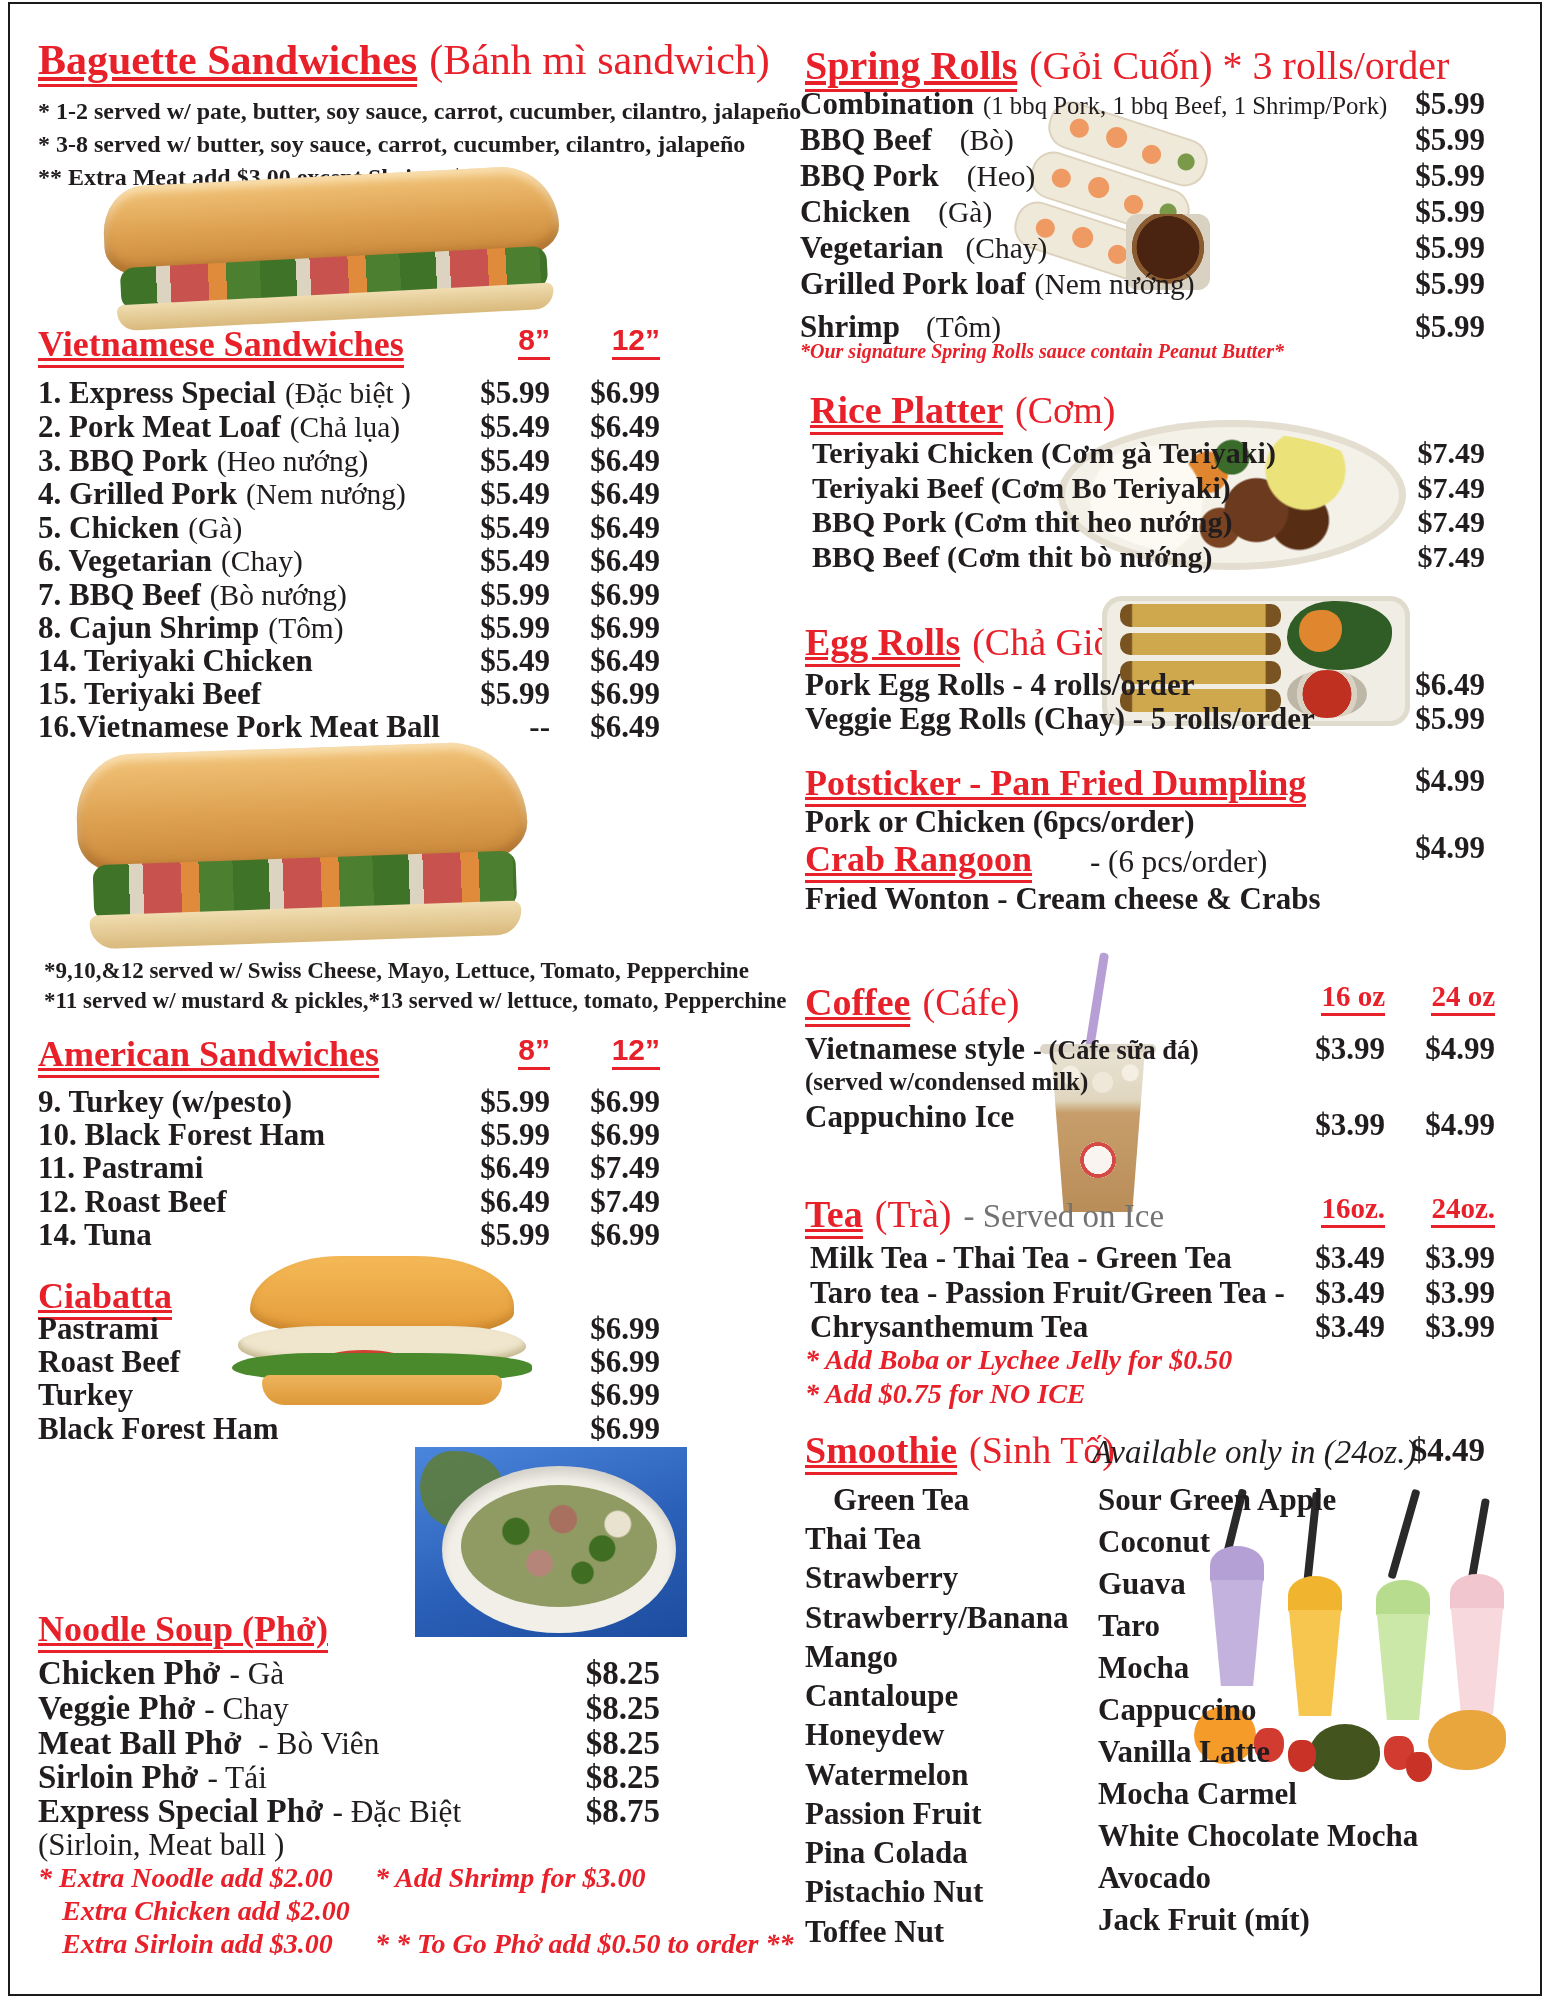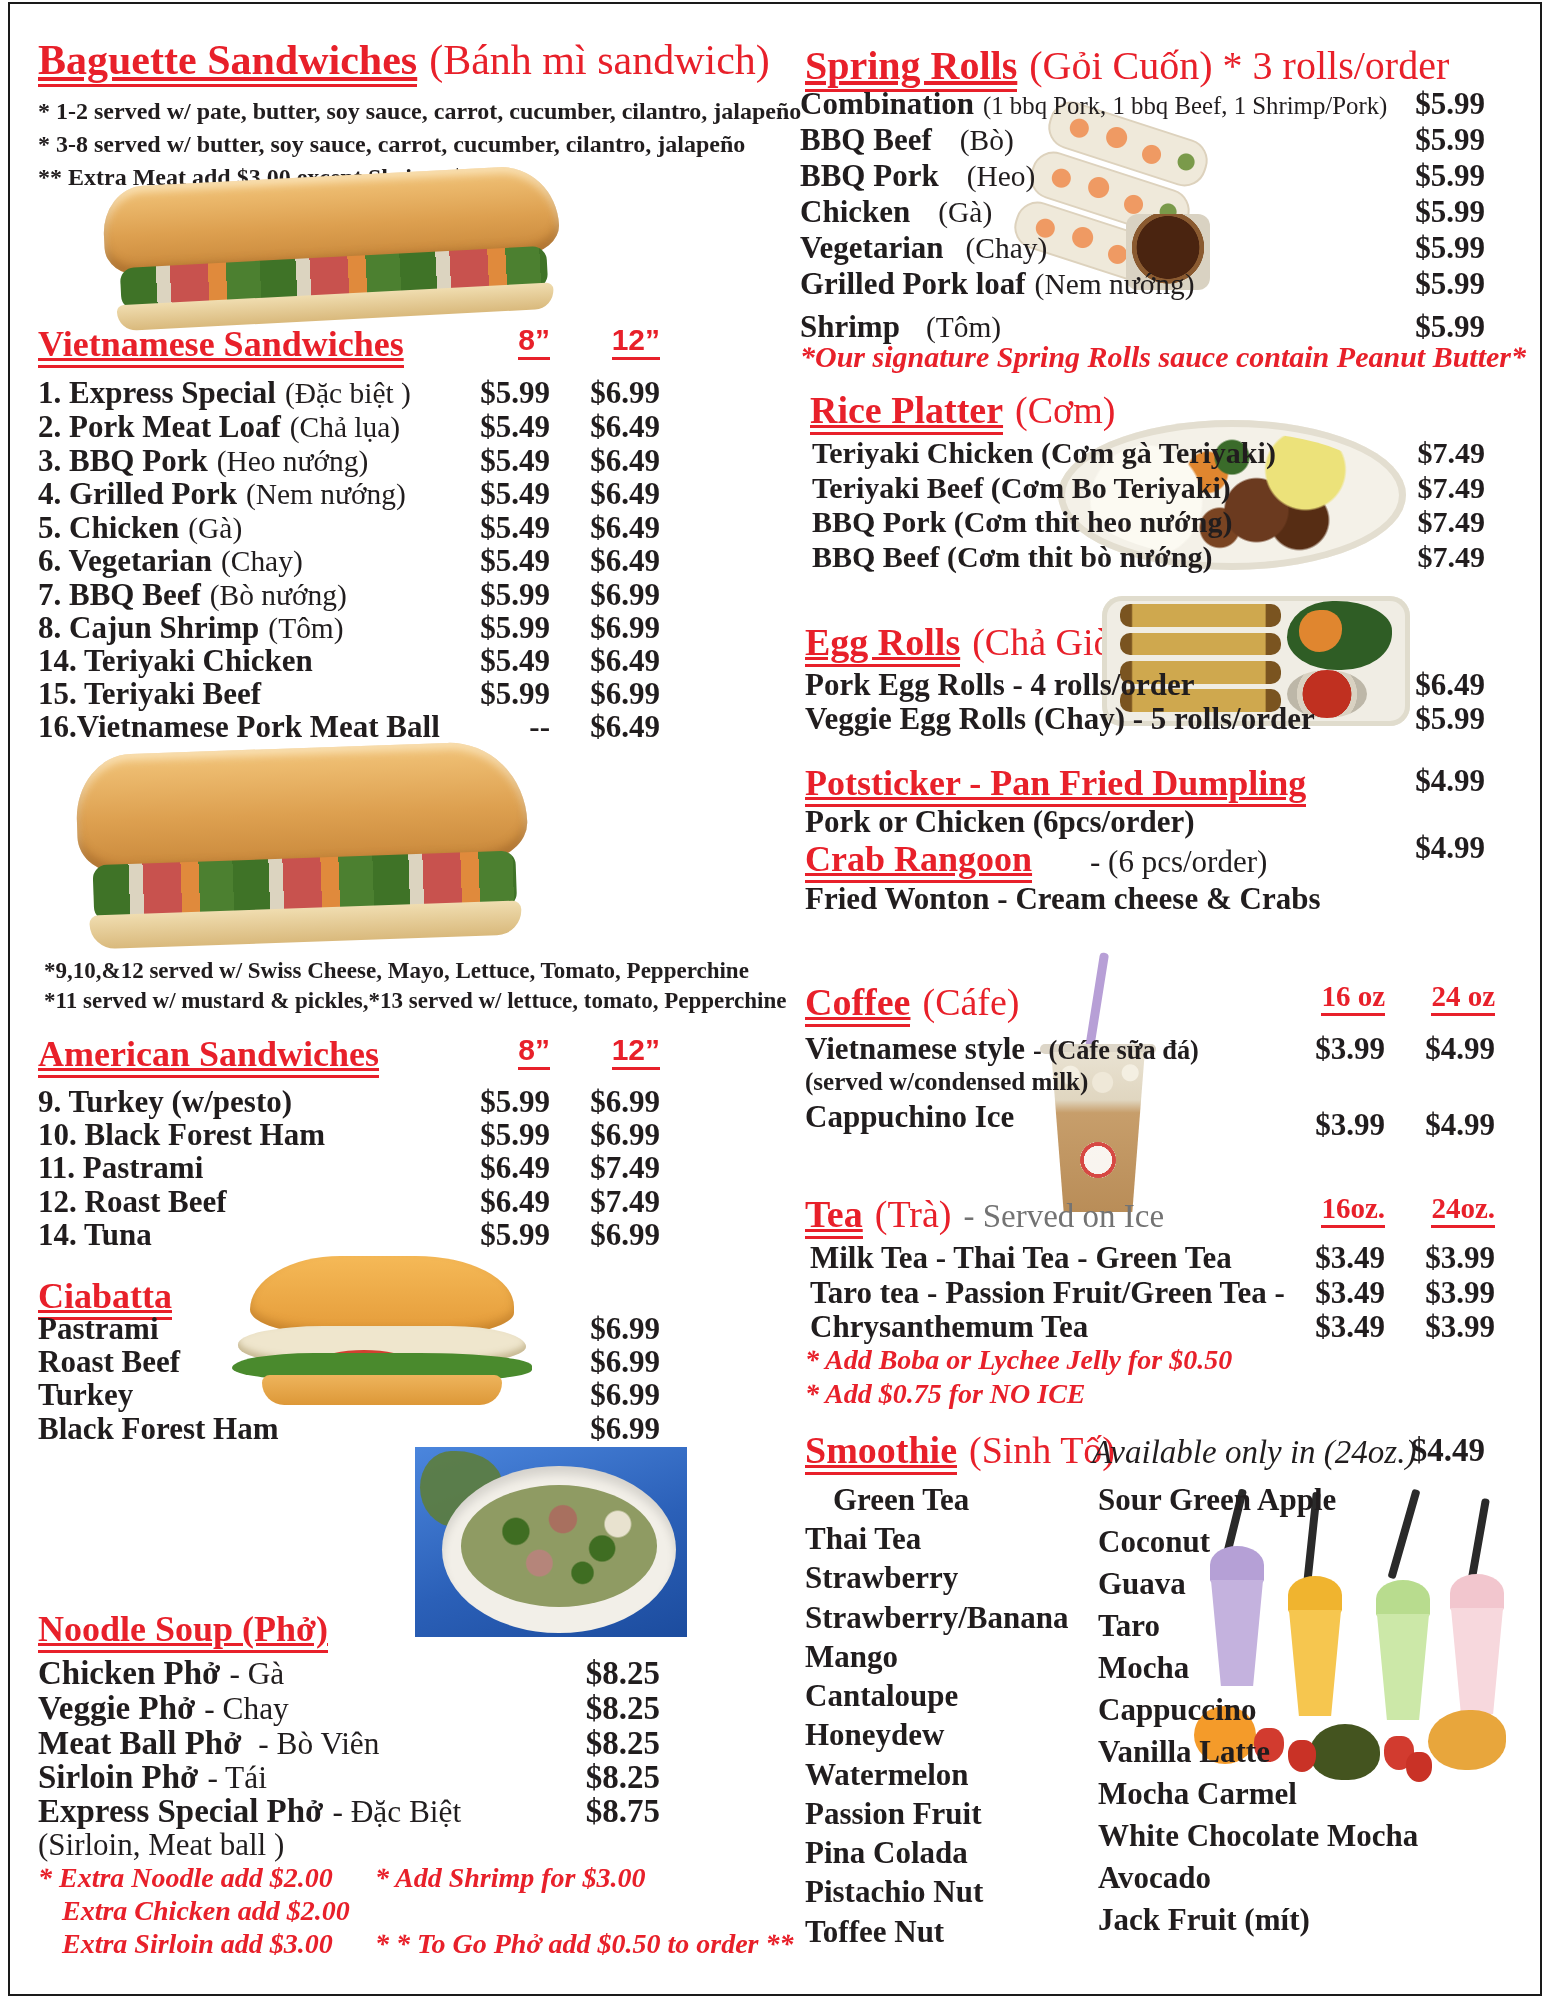--- a/index.html
+++ b/index.html
@@ -350,21 +350,21 @@
   </div>
   <div class="row fs31" style="top:265px;">
     <span class="nm" style="left:800px;"><b>Grilled Pork loaf</b><span class="viet">(Nem nướng)</span></span>
     <span class="price cR">$5.99</span>
   </div>
   <div class="row fs31" style="top:308px;">
     <span class="nm" style="left:800px;"><b>Shrimp</b><span class="viet" style="margin-left:26px;">(Tôm)</span></span>
     <span class="price cR">$5.99</span>
   </div>
 
-  <div class="rednote" style="left:800px;top:340px;font-size:30px;">*Our signature Spring Rolls sauce contain Peanut Butter*</div>
+  <div class="rednote" style="left:800px;top:340px;font-size:20px;">*Our signature Spring Rolls sauce contain Peanut Butter*</div>
 
   <div class="sec" style="left:810px;top:388px;font-size:38px;">
     <span class="t">Rice Platter</span><span class="sub">(Cơm)</span>
   </div>
 
   <div class="photo" style="left:1058px;top:420px;width:348px;height:150px;">
     <div class="plate"></div>
     <div class="plate-food"></div>
   </div>
 

